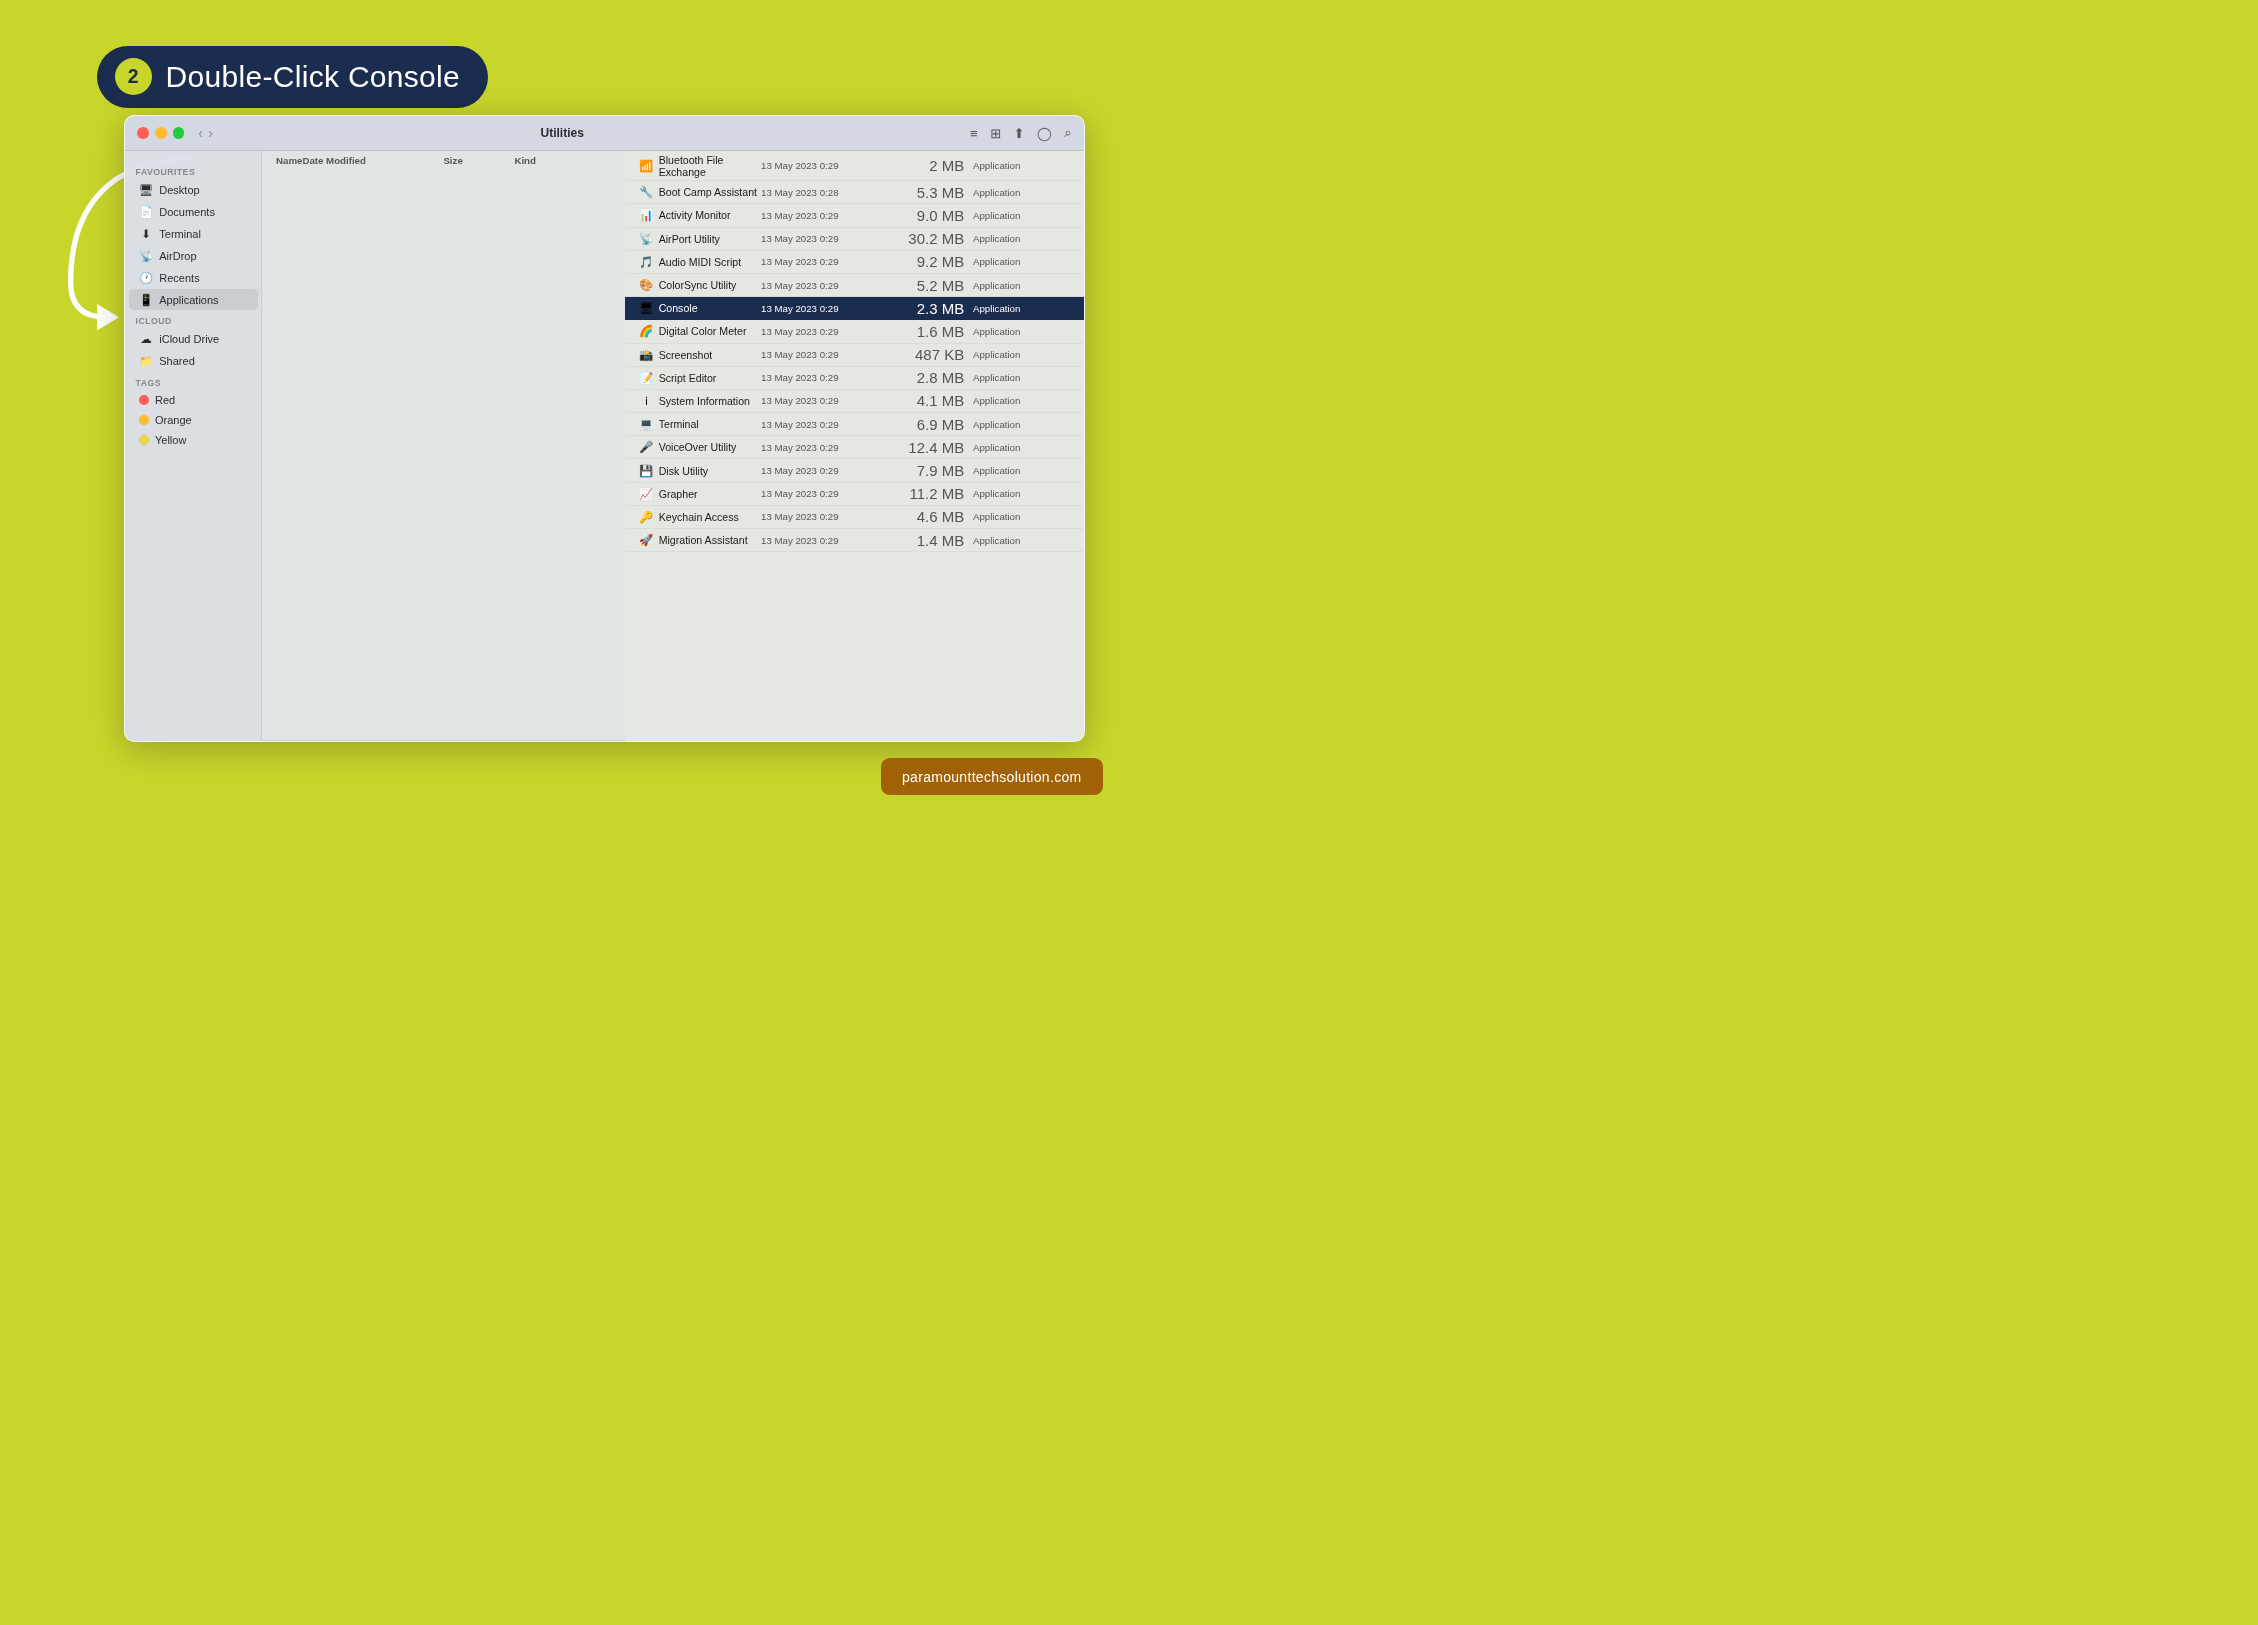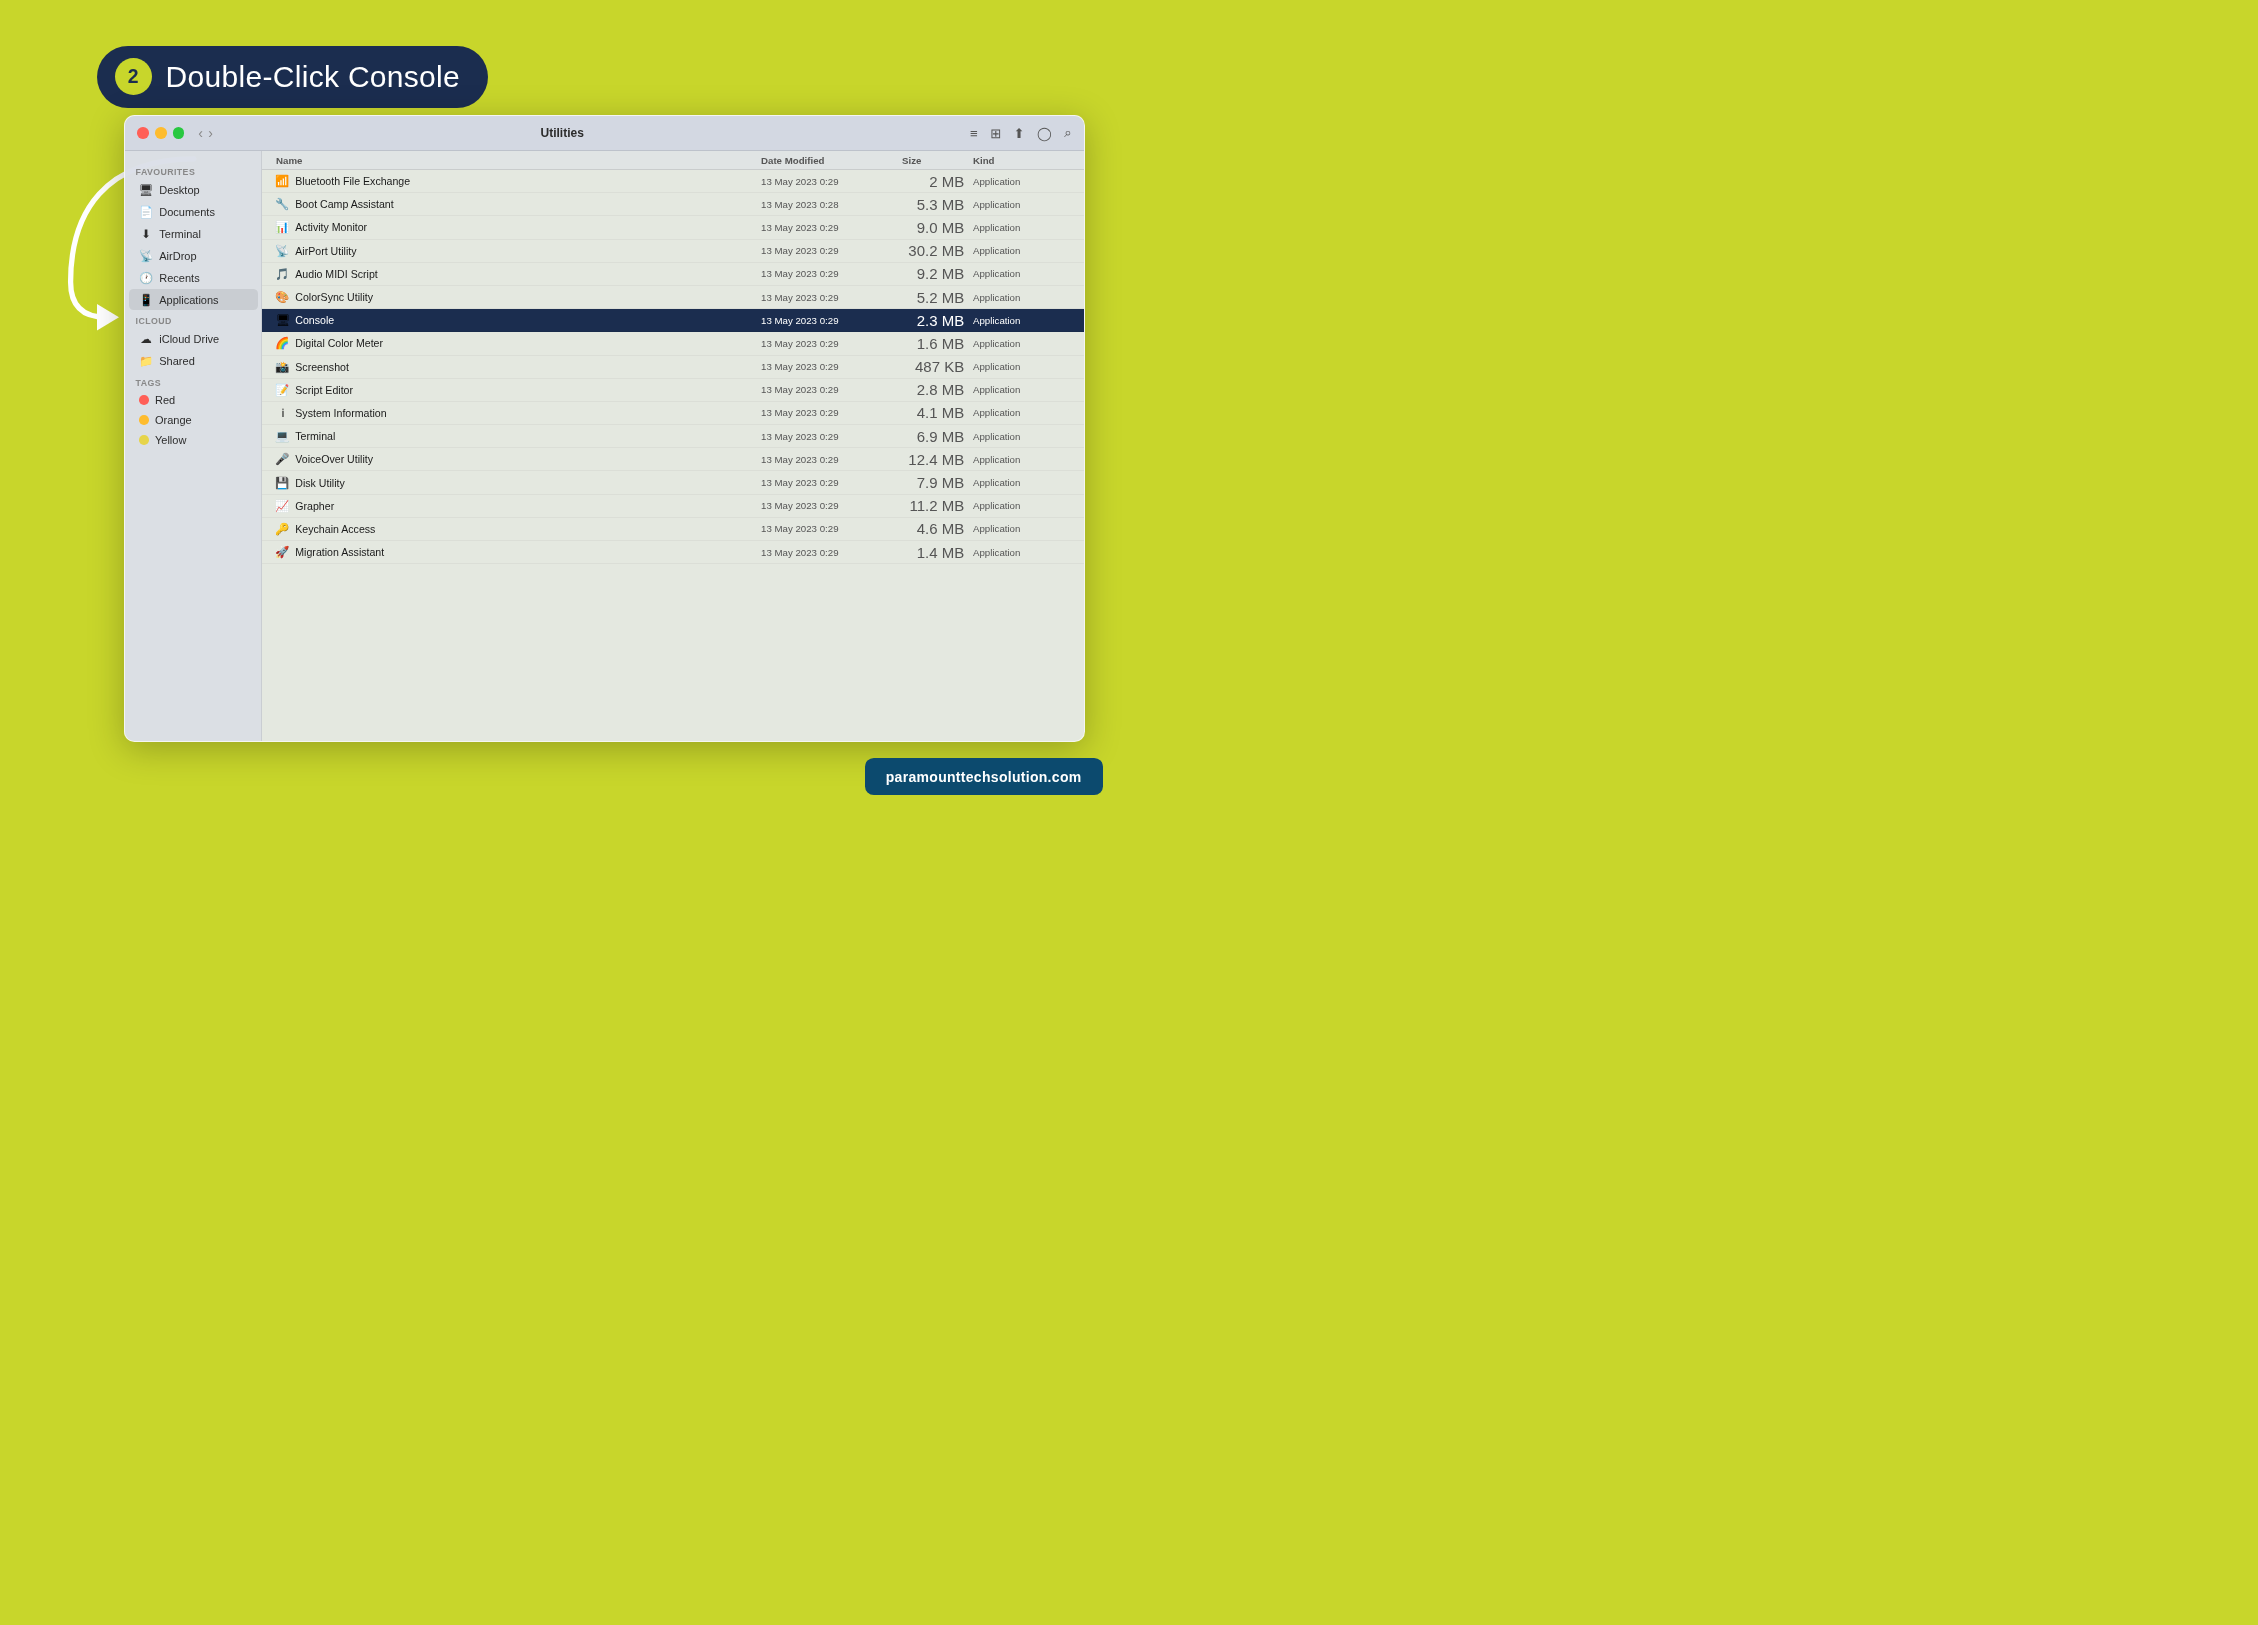--- a/index.html
+++ b/index.html
@@ -166,21 +166,20 @@
       height: 9.7px;
       border-radius: 50%;
       display: inline-block;
     }
 
     
     .finder-main {
       flex: 1;
       overflow: hidden;
       display: flex;
-      flex-direction: column;
     }
 
     
     .column-headers {
       display: grid;
       grid-template-columns: 1fr 141px 71px 97px;
       padding: 3.5px 14px;
       border-bottom: 0.9px solid rgba(0,0,0,0.1);
       background: rgba(220,224,232,0.5);
     }
@@ -241,26 +240,26 @@
     .file-kind {
       font-size: 9.7px;
       color: #555;
     }
 
     
     .watermark {
       position: absolute;
       bottom: 17.6px;
       right: 26.5px;
-      background: #0c4a6e;
+      background: #a16207;
       color: #ffffff;
       padding: 10.6px 21px;
       border-radius: 8.8px;
       font-size: 14px;
-      font-weight: 700;
+      font-weight: 400;
       letter-spacing: 0.3px;
     }
   </style>
 </head>
 <body>
 
 <div class="step-badge">
   <div class="step-number">2</div>
   <span class="step-title">Double-Click Console</span>
 </div>

